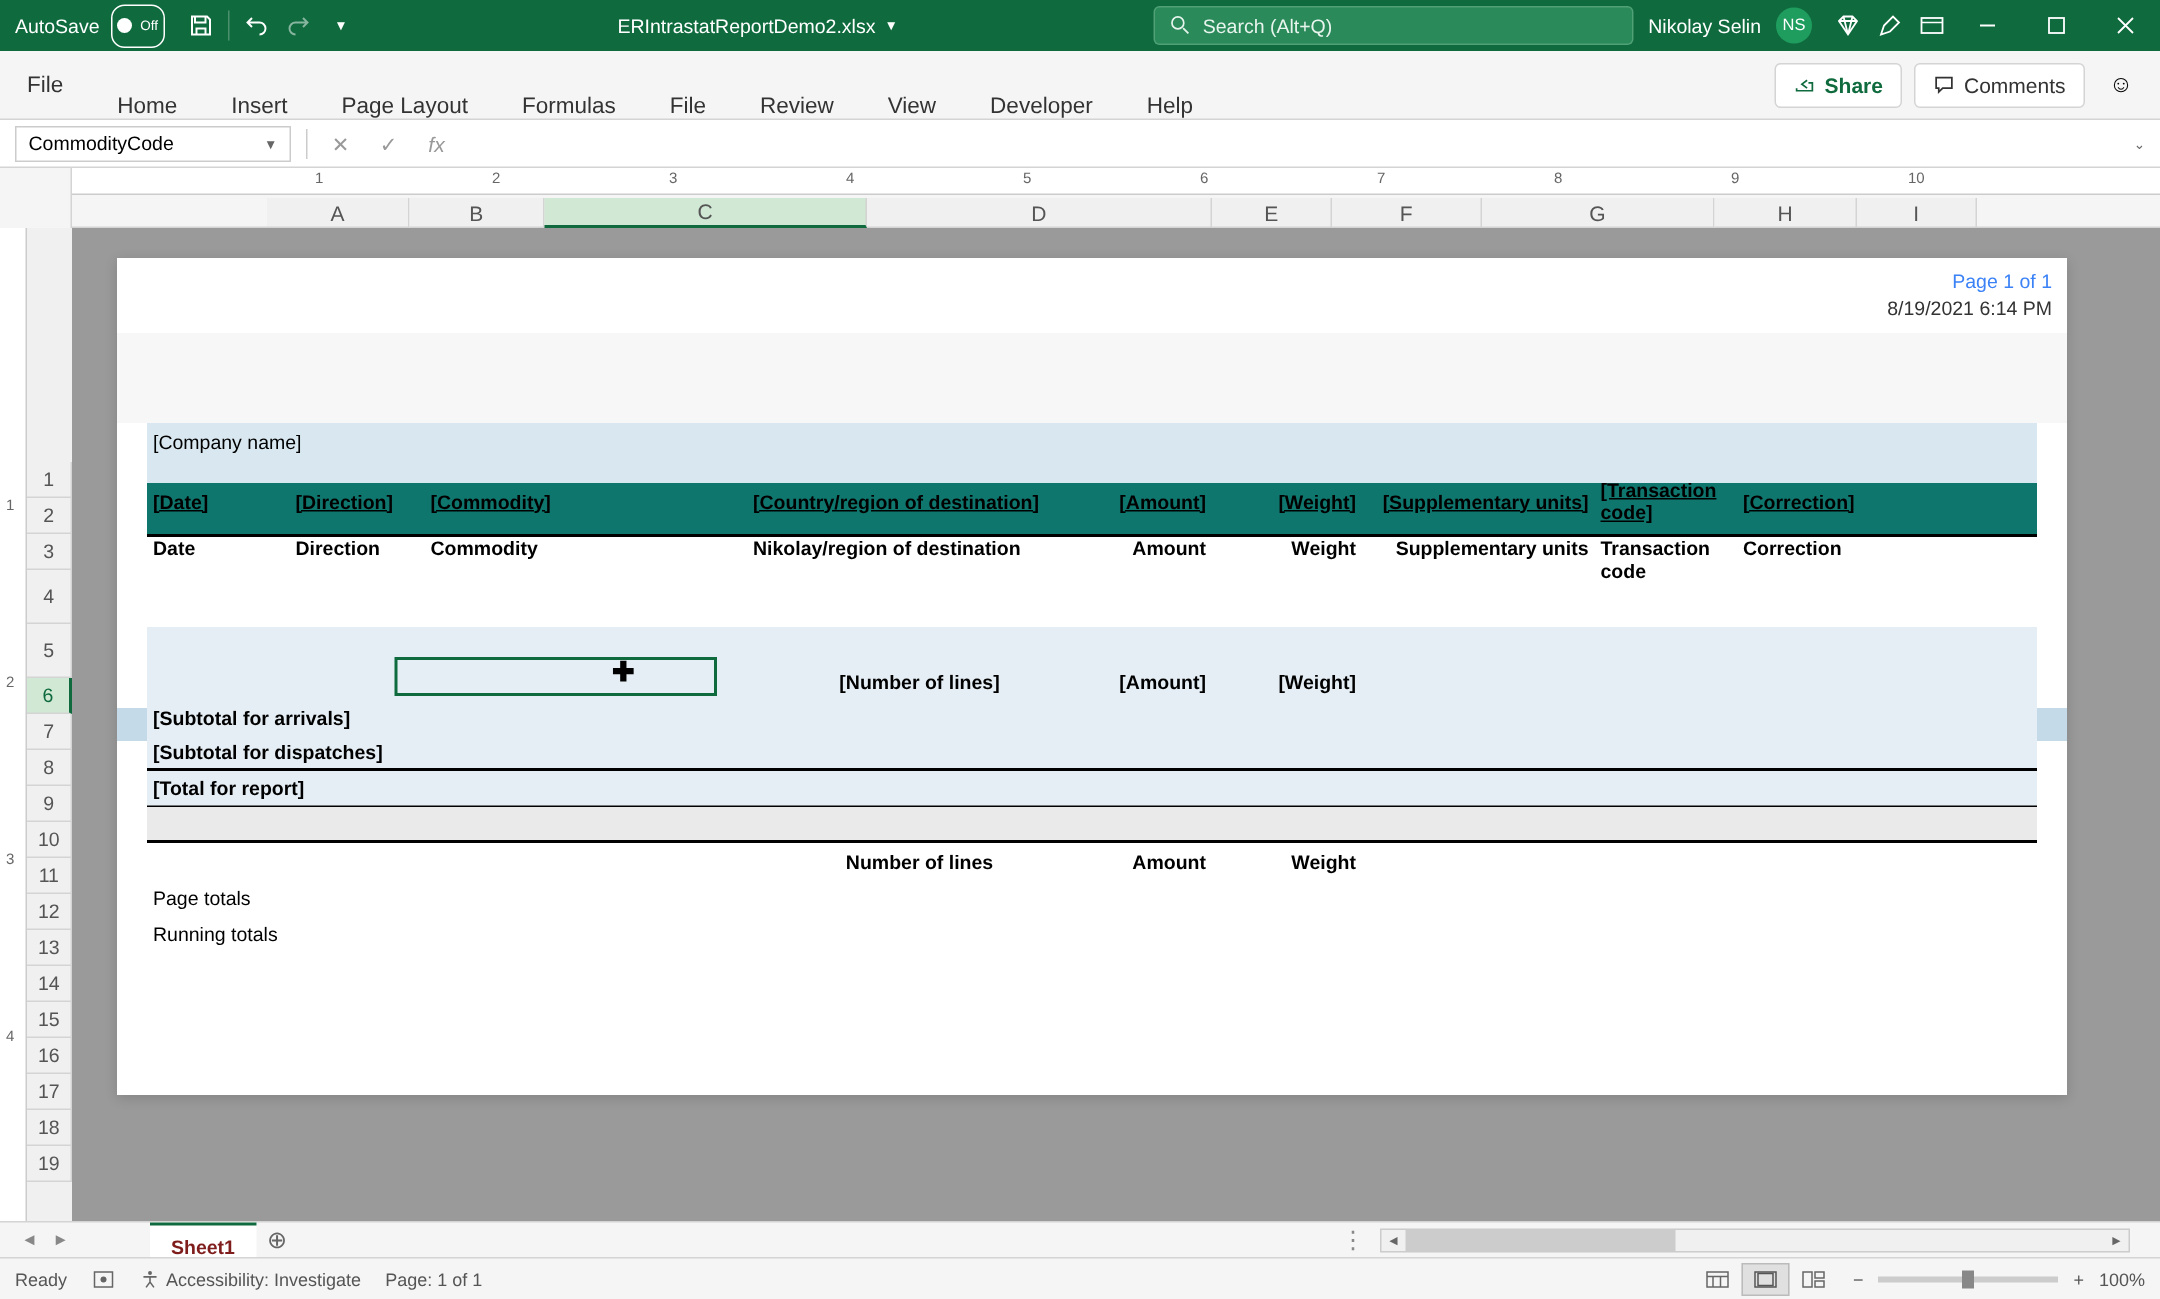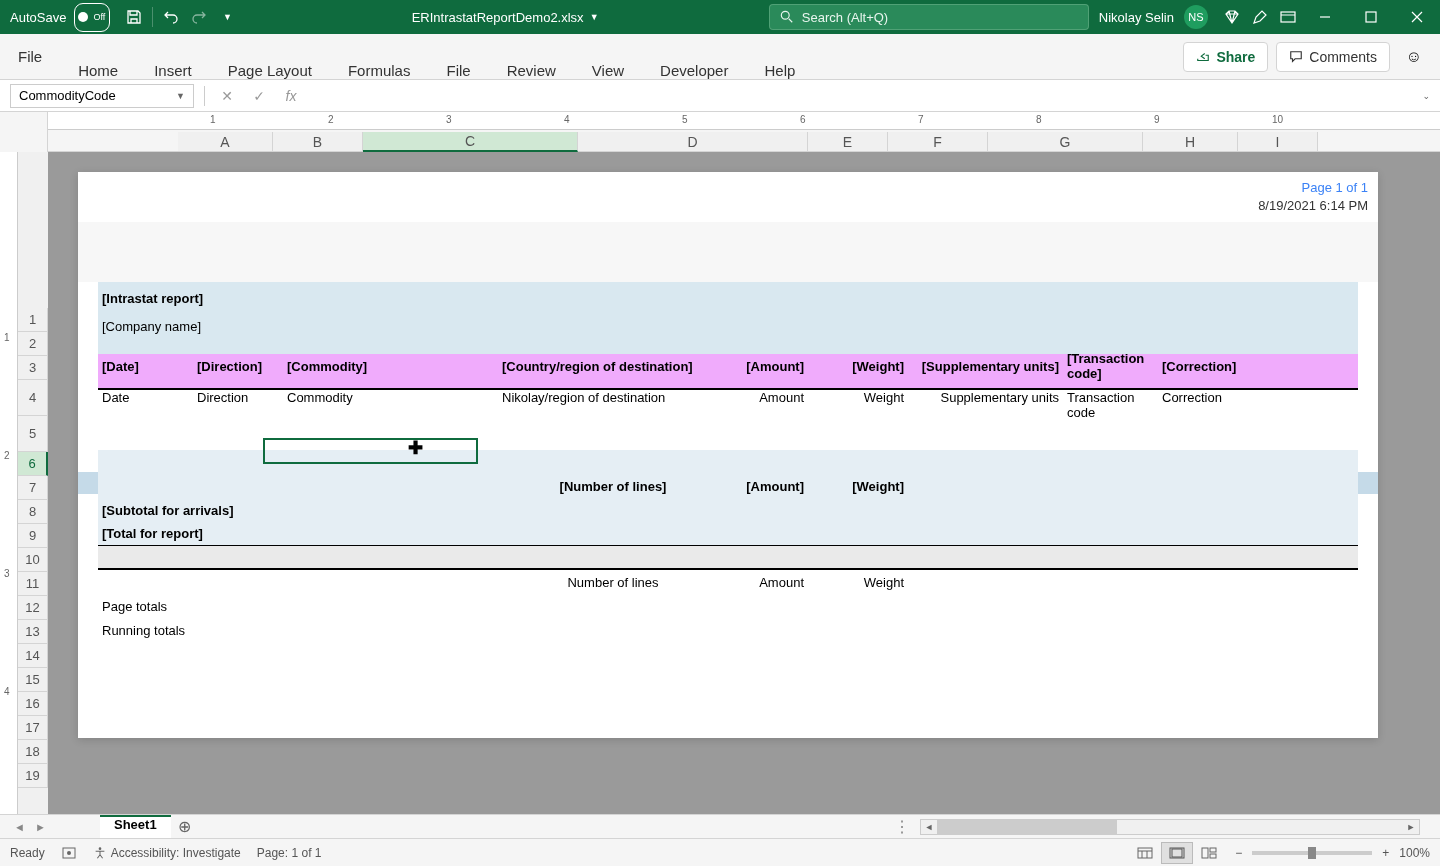--- a/index.html
+++ b/index.html
@@ -68,33 +68,33 @@
 .cB { width: 90px; }
 .cC { width: 215px; }
 .cD { width: 230px; }
 .cE { width: 80px; text-align: right; }
 .cF { width: 100px; text-align: right; }
 .cG { width: 155px; text-align: right; }
 .cH { width: 95px; }
 .cI { width: 80px; }
 .title-row { background: #d9e8f0; height: 32px; font-weight: bold; font-size: 18px; }
 .subtitle-row { background: #d9e8f0; }
-.header-row-1 { background: #f0abfc; font-weight: bold; border-bottom: 2px solid #000; }
+.header-row-1 { background: #0f766e; font-weight: bold; border-bottom: 2px solid #000; text-decoration: underline; }
 .header-row-1.nb { border-bottom: none; }
-.data-header { font-weight: normal; }
+.data-header { font-weight: bold; }
 .selected-cell { border: 2px solid #0f6b3e; position: absolute; pointer-events: none; }
 .sel-row-bg { position: absolute; background: #c5dae8; height: 22px; }
 .cursor-cross { position: absolute; font-size: 18px; color: #000; font-weight: bold; }
 .summary-row { background: #e5eef4; font-weight: bold; }
 .gray-row { background: #eaeaea; }
 
 
 .sheet-tabs { position: absolute; bottom: 28px; left: 0; right: 0; height: 24px; background: #f5f5f5; border-top: 1px solid #d4d4d4; display: flex; align-items: center; }
 .tab-nav { width: 60px; display: flex; justify-content: center; gap: 10px; color: #888; font-size: 11px; }
-.sheet-tab { height: 24px; padding: 0 14px; background: #fff; border-top: 2px solid #0f6b3e; font-size: 13px; font-weight: bold; color: #000000; display: flex; align-items: flex-start; }
+.sheet-tab { height: 24px; padding: 0 14px; background: #fff; border-top: 2px solid #0f6b3e; font-size: 13px; font-weight: bold; color: #7f1d1d; display: flex; align-items: flex-end; }
 .add-sheet { width: 28px; height: 28px; display: flex; align-items: center; justify-content: center; color: #666; }
 .hscroll-area { flex: 1; display: flex; align-items: center; justify-content: flex-end; padding-right: 20px; }
 .hscroll { width: 500px; height: 16px; background: #f0f0f0; border: 1px solid #ccc; position: relative; }
 .hscroll-thumb { position: absolute; left: 16px; width: 180px; top: 0; bottom: 0; background: #ccc; }
 .hscroll-btn { width: 16px; height: 14px; position: absolute; top: 0; display: flex; align-items: center; justify-content: center; font-size: 9px; color: #666; }
 
 
 .status-bar { position: absolute; bottom: 0; left: 0; right: 0; height: 28px; background: #f5f5f5; border-top: 1px solid #d4d4d4; display: flex; align-items: center; font-size: 12px; color: #555; padding: 0 10px; }
 .status-left { display: flex; align-items: center; gap: 16px; }
 .status-right { margin-left: auto; display: flex; align-items: center; gap: 10px; }
@@ -370,23 +370,20 @@
   <div class="sheet-view">
     <div class="page">
       <div class="page-header-space">
         <div class="page-num">Page 1 of  1</div>
         <div class="page-date">8/19/2021 6:14 PM</div>
       </div>
       <div style="height:60px; background:#9a9a9a14"></div>
 
       <div class="sel-row-bg" style="left:0; width:1300px; top:300px;"></div>
       <div class="report" style="position:relative">
-        <div class="report-row title-row">
-          <div class="cell">[Intrastat report]</div>
-        </div>
         <div class="report-row subtitle-row">
           <div class="cell">[Company name]</div>
         </div>
         <div class="report-row subtitle-row" style="height:16px"></div>
 
         <div class="report-row header-row-1 nb">
           <div class="cell cA">[Date]</div>
           <div class="cell cB">[Direction]</div>
           <div class="cell cC">[Commodity]</div>
           <div class="cell cD">[Country/region of destination]</div>
@@ -420,20 +417,23 @@
           <div class="cell cA"></div>
             <div class="cell cB"></div>
             <div class="cell cC"></div>
           <div class="cell cD" style="text-align:center">[Number of lines]</div>
           <div class="cell cE">[Amount]</div>
           <div class="cell cF">[Weight]</div>
         </div>
         <div class="report-row summary-row">
           <div class="cell">[Subtotal for arrivals]</div>
         </div>
+        <div class="report-row summary-row" style="border-bottom:2px solid #000">
+          <div class="cell">[Subtotal for dispatches]</div>
+        </div>
         <div class="report-row summary-row" style="border-bottom:1px solid #000">
           <div class="cell">[Total for report]</div>
         </div>
         <div class="report-row gray-row" style="border-bottom:2px solid #000"></div>
         <div class="report-row data-header">
           <div class="cell cA"></div>
             <div class="cell cB"></div>
             <div class="cell cC"></div>
           <div class="cell cD" style="text-align:center">Number of lines</div>
           <div class="cell cE">Amount</div>

